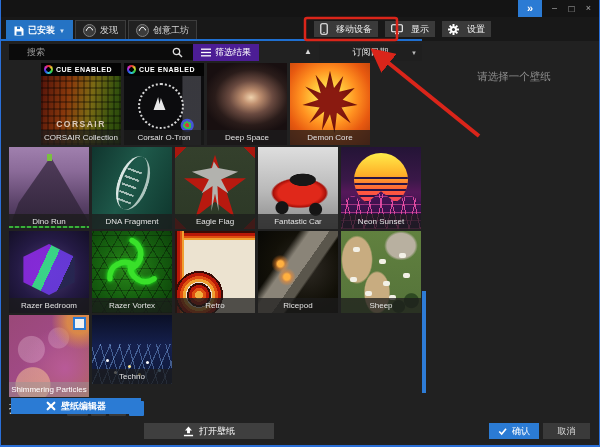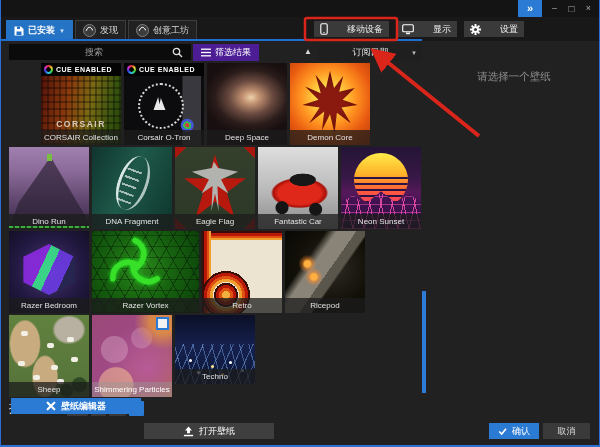--- a/index.html
+++ b/index.html
@@ -18,25 +18,25 @@
   .tabs{position:absolute;left:5px;top:20px;display:flex;gap:2px;align-items:flex-end;}
   .tab{display:inline-flex;align-items:center;gap:4px;height:19px;padding:0 7px;font-size:9px;color:#d8d8d8;
        background:#212121;border:1px solid #3d3d3d;border-bottom:none;cursor:pointer;}
   .tab.selected{background:#2573c4;border-color:#2573c4;color:#fff;font-weight:bold;}
   .tab .caret{font-size:6px;color:#cfe2f5;}
   .circle-icon{width:11px;height:11px;border-radius:50%;background:#3c3c3c;border:1px solid #808080;position:relative;}
   .circle-icon::after{content:"";position:absolute;left:2px;top:2px;width:5px;height:5px;border:1.5px solid #e8e8e8;
        border-color:#e8e8e8 transparent transparent #e8e8e8;border-radius:50%;transform:rotate(40deg);}
   .underline{position:absolute;left:0;top:39px;width:421px;height:2px;background:#1f6fd0;}
   .topbtns{position:absolute;left:313px;top:21px;display:flex;gap:7px;}
-  .topbtn{display:inline-flex;align-items:center;gap:19px;height:16px;padding:0 6px;background:#3a3a3a;
+  .topbtn{display:inline-flex;align-items:center;gap:8px;height:16px;padding:0 6px;background:#3a3a3a;
           color:#eee;font-size:9px;border:none;cursor:pointer;}
   
   .search{position:absolute;left:8px;top:44px;width:154px;height:16px;background:#0b0b0b;border:none;
-          color:#ddd;font-size:9px;padding:0 20px 0 8px;font-family:inherit;text-align:center;}
+          color:#ddd;font-size:9px;padding:0 20px 0 18px;font-family:inherit;}
   .search::placeholder{color:#9a9a9a;}
   .search-ic{position:absolute;left:171px;top:47px;}
   .filterbtn{position:absolute;left:192px;top:44px;height:17px;display:inline-flex;align-items:center;gap:4px;
              padding:0 8px;background:#4c1d95;color:#fff;font-size:9px;border:none;cursor:pointer;}
   .collapse{position:absolute;left:303px;top:47px;font-size:8px;color:#d8d8d8;cursor:pointer;}
   .sortbox{position:absolute;left:318px;top:44px;width:103px;height:17px;background:#1f1f1f;display:flex;
            align-items:center;justify-content:center;font-size:9px;color:#e0e0e0;cursor:pointer;}
   .sortbox .caret{position:absolute;right:5px;font-size:6px;color:#bbb;}
   
   .grid{position:absolute;left:8px;top:63px;width:412px;display:flex;flex-wrap:wrap;gap:2px 3px;}
@@ -108,21 +108,21 @@
        linear-gradient(#4a1458,#2a1040);
       clip-path:polygon(0 30%,15% 10%,30% 35%,50% 0,68% 30%,85% 8%,100% 28%,100% 100%,0 100%);}
   .t-bedroom{background:radial-gradient(circle at 50% 48%,#4a3a72 0%,#241a44 55%,#120e24 100%);}
   .t-bedroom::before{content:"";position:absolute;inset:16% 18% 22% 18%;opacity:.92;
       clip-path:polygon(50% 0,100% 25%,100% 75%,50% 100%,0 75%,0 25%);
       background:linear-gradient(115deg,#8a2ae0 0 38%,#3ae08a 38% 52%,#6a3ae0 52% 74%,#262650 74%);}
   .t-vortex{background:
       repeating-linear-gradient(60deg,rgba(0,0,0,.35) 0 1px,transparent 1px 12px),
       repeating-linear-gradient(-60deg,rgba(0,0,0,.35) 0 1px,transparent 1px 12px),
       repeating-linear-gradient(0deg,rgba(0,0,0,.3) 0 1px,transparent 1px 11px),
-      radial-gradient(circle at 45% 45%,#2a8a1a 0%,#176310 45%,#0a3a08 100%); padding-left: 27px;}
+      radial-gradient(circle at 45% 45%,#2a8a1a 0%,#176310 45%,#0a3a08 100%);}
   .snake{position:absolute;left:10%;top:4%;width:64px;height:64px;filter:drop-shadow(0 0 2px #2f2);}
   .t-retro{background:
       radial-gradient(circle at 30% 78%,#f0b040 0 4px,#e05010 4px 7px,#b81808 7px 10px,#3a0c06 10px 12px,transparent 12px),
       radial-gradient(circle at 30% 78%,transparent 0 13px,#f0a030 13px 16px,#e05010 16px 19px,#b81808 19px 22px,#3a0c06 22px 24px,transparent 24px),
       linear-gradient(90deg,#3a0c06 0 2%,#b81808 2% 6%,#e05010 6% 9%,#f0a030 9% 11%,transparent 11%),
       linear-gradient(180deg,#3a0c06 0 2%,#b81808 2% 6%,#e05010 6% 9%,#f0a030 9% 11%,transparent 11%),
       #ece3d0;}
   .t-ricepod{background:
       radial-gradient(circle at 36% 56%,#ffb040 0 3px,rgba(255,140,40,.5) 5px,transparent 9px),
       radial-gradient(circle at 28% 40%,#ffb040 0 3px,rgba(255,140,40,.5) 5px,transparent 9px),

